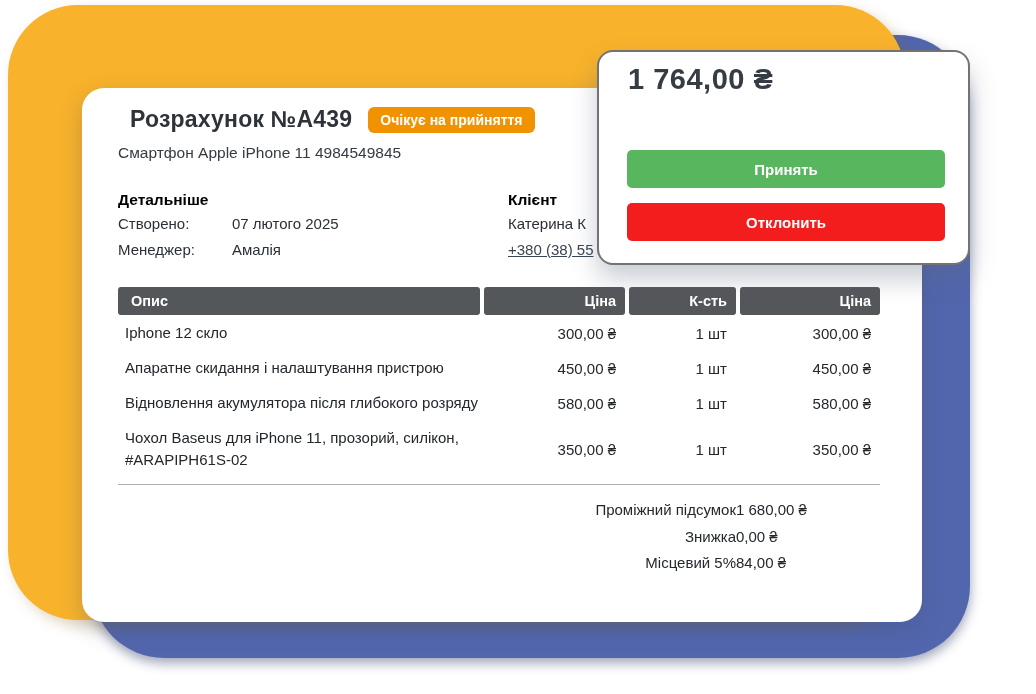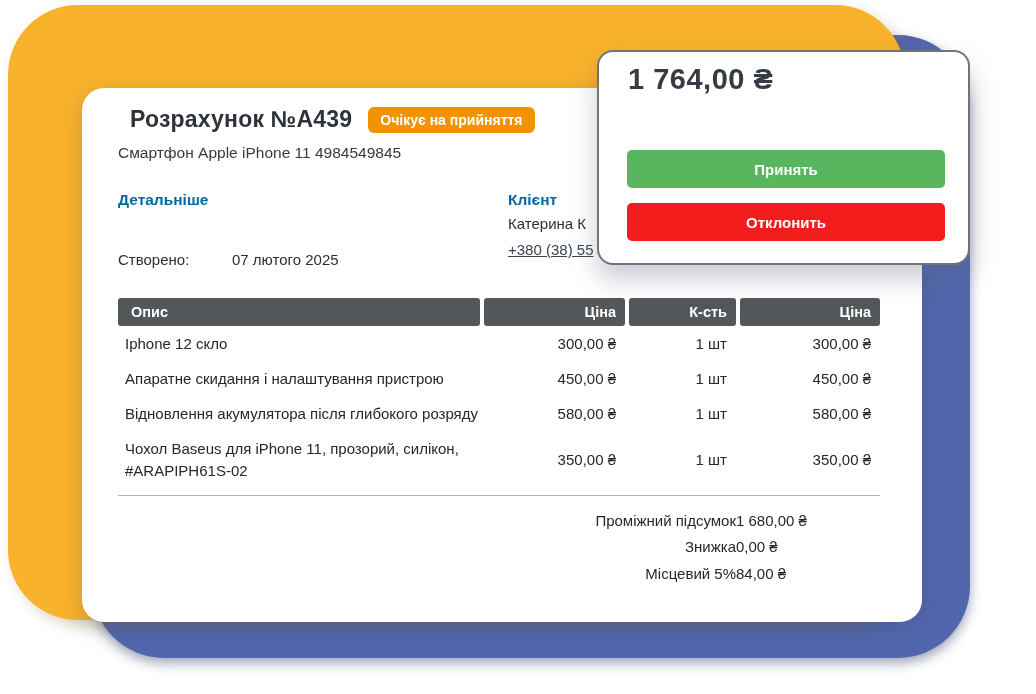--- a/index.html
+++ b/index.html
@@ -30,22 +30,22 @@
   .card-head { display:flex; align-items:center; gap:16px; }
   .card-title { font-size:23px; font-weight:bold; color:#2D3339; letter-spacing:0.2px;margin-left:12px; }
   .status-badge {
     background:#F19300; color:#fff; font-size:14px; font-weight:bold;
     padding:5px 12px; border-radius:6px; white-space:nowrap;
   }
   .subtitle { margin-top:11px; font-size:15.5px; color:#343B42; }
 
   .info-cols { display:flex; margin-top:27px; }
   .info-col-details { width:390px; flex:none; }
-  .info-heading { font-weight:bold; font-size:15.5px; color:#0369a1; line-height:22px; }
-  .info-row { display:flex; line-height:25.5px; font-size:15px; color:#2A3036;margin-top:36px; }
+  .info-heading { font-weight:bold; font-size:15.5px; color:#000000; line-height:22px; }
+  .info-row { display:flex; line-height:25.5px; font-size:15px; color:#2A3036; }
   .info-label { width:114px; flex:none; }
   .client-line { line-height:25.5px; font-size:15px; color:#2A3036; white-space:nowrap; }
   .client-phone { text-decoration:underline; color:#3A4550; cursor:pointer; white-space:nowrap; }
 
   
   .items { margin-top:25px; width:762px; }
   .items-header, .item-row {
     display:grid; grid-template-columns:362px 141px 107px 140px; column-gap:4px;
   }
   .hc {
@@ -96,20 +96,24 @@
       <div class="status-badge">Очікує на прийняття</div>
     </div>
     <div class="subtitle">Смартфон Apple iPhone 11 4984549845</div>
 
     <div class="info-cols">
       <div class="info-col-details">
         <div class="info-heading">Детальніше</div>
         <div class="info-row">
           <span class="info-label">Створено:</span>
           <span class="info-value">07 лютого 2025</span>
+        </div>
+        <div class="info-row">
+          <span class="info-label">Менеджер:</span>
+          <span class="info-value">Амалія</span>
         </div>
       </div>
       <div class="info-col-client">
         <div class="info-heading">Клієнт</div>
         <div class="client-line">Катерина К</div>
         <div class="client-line"><a class="client-phone">+380 (38) 55</a></div>
       </div>
     </div>
 
     <div class="items">

